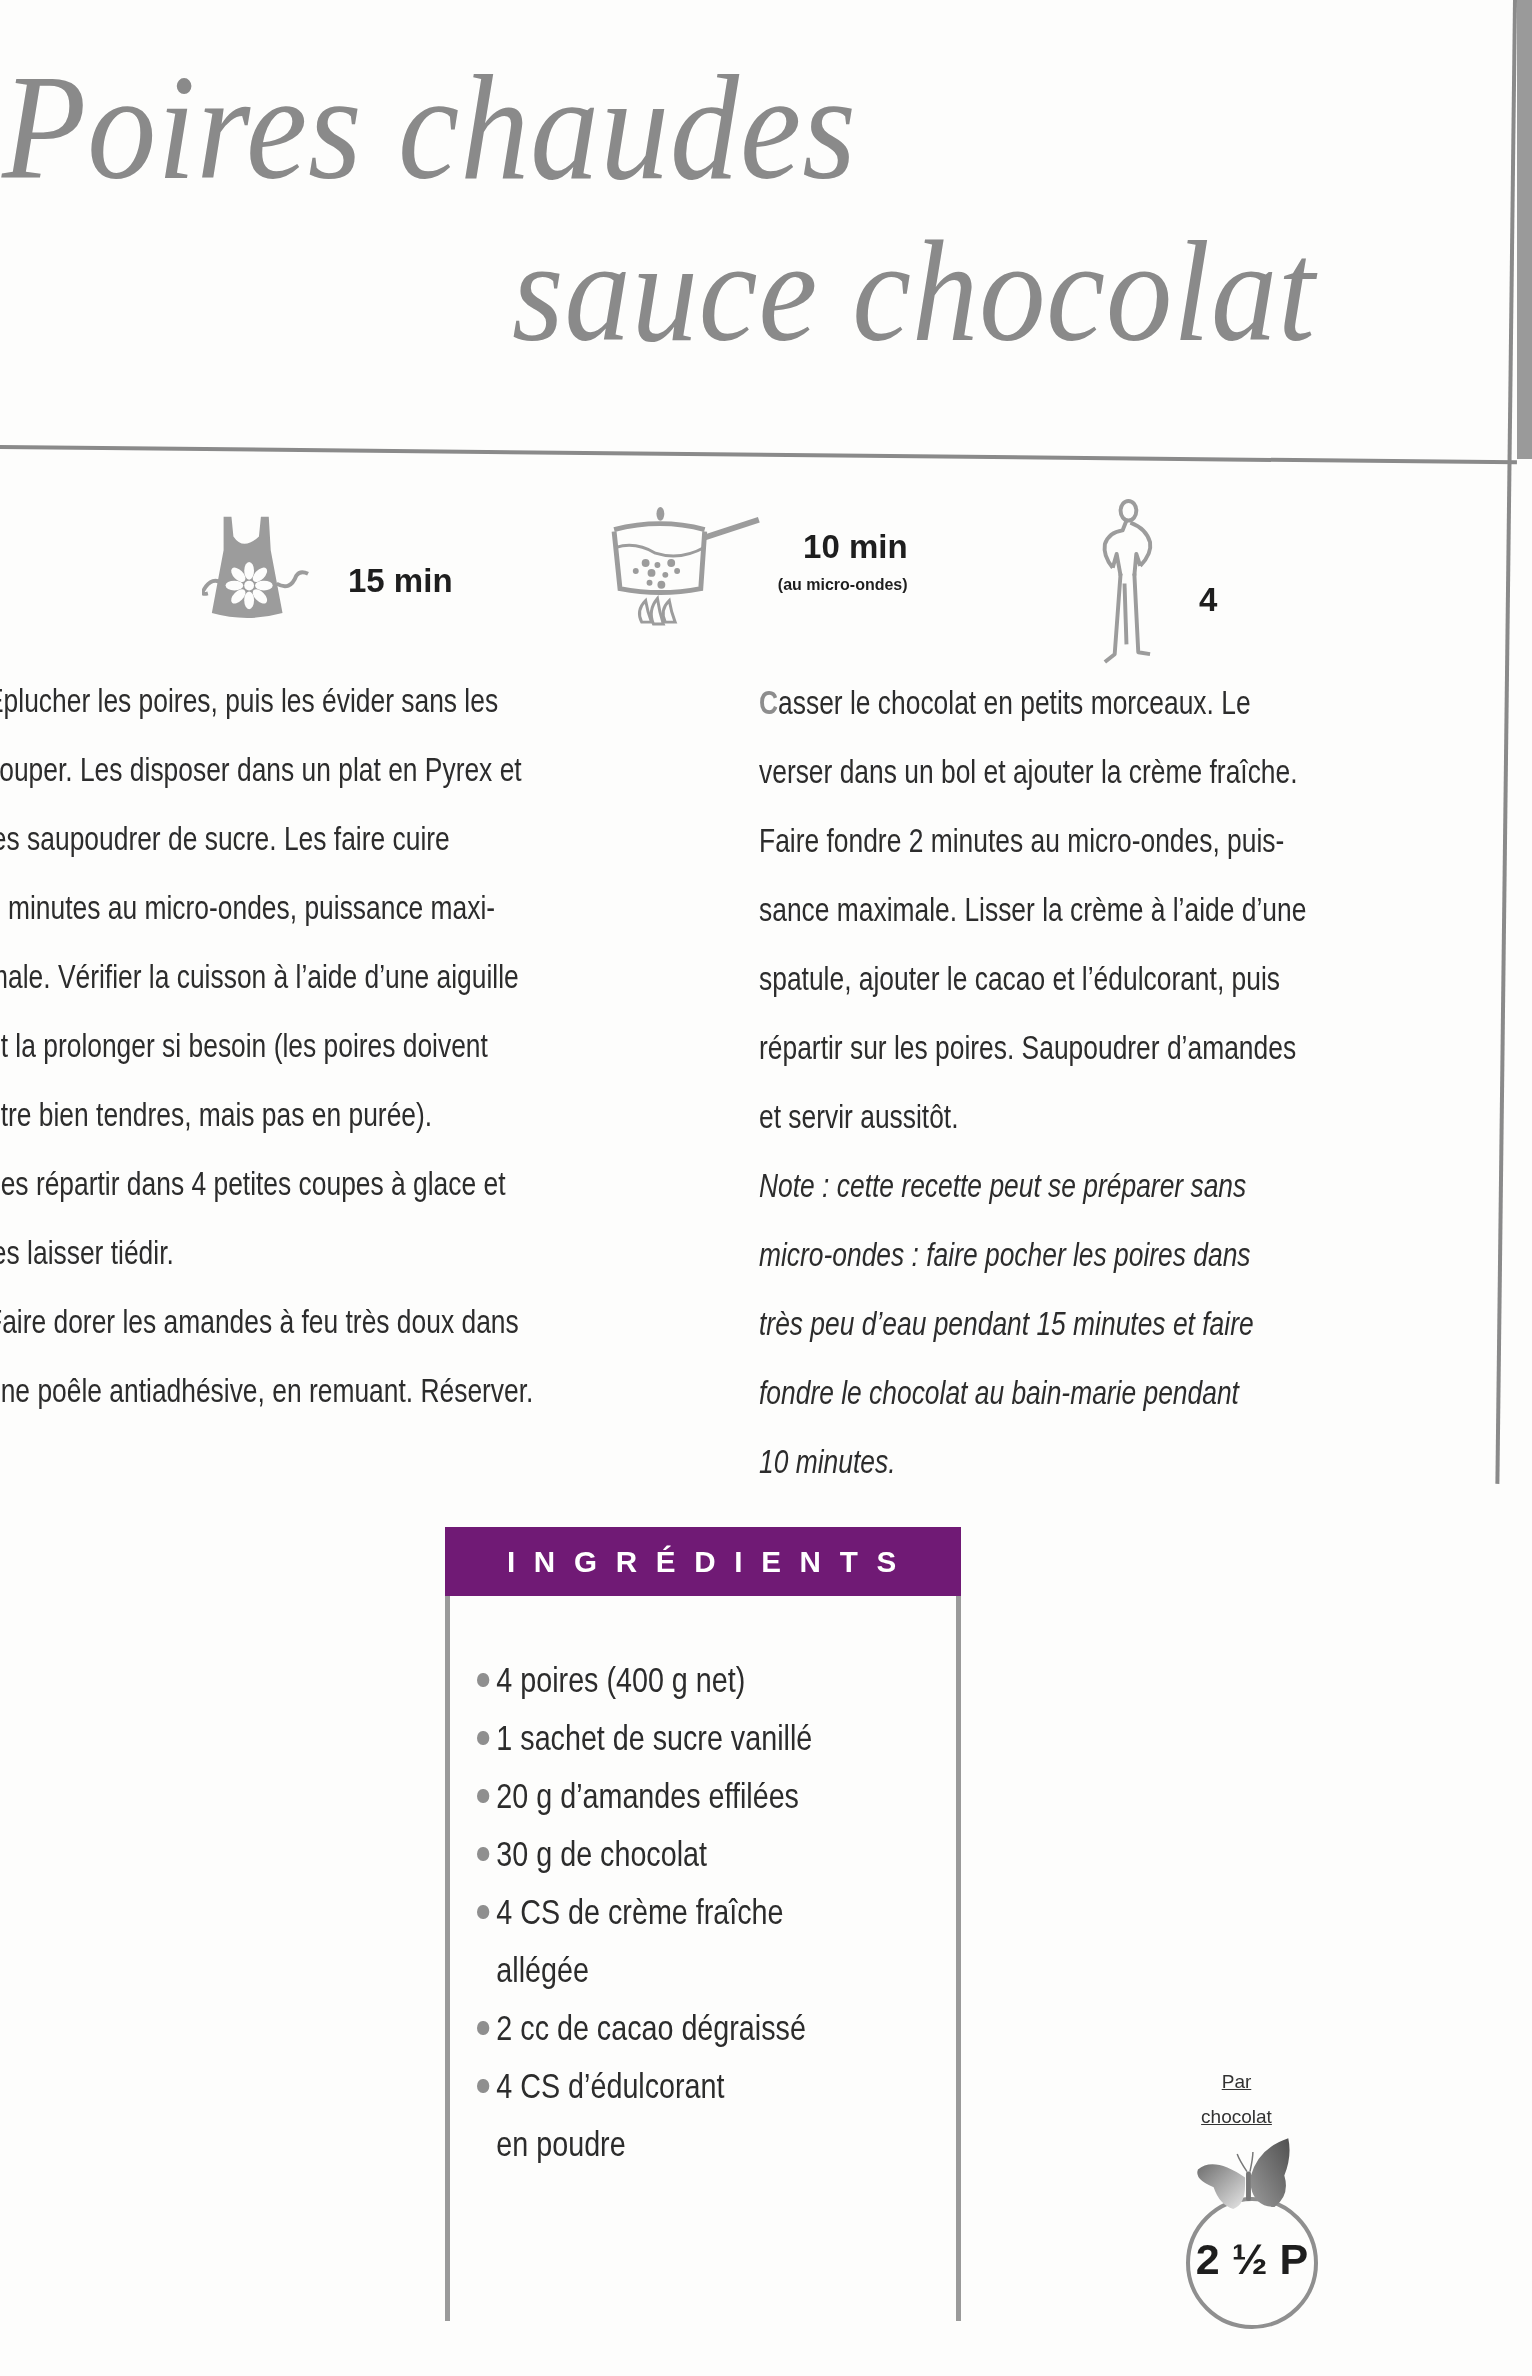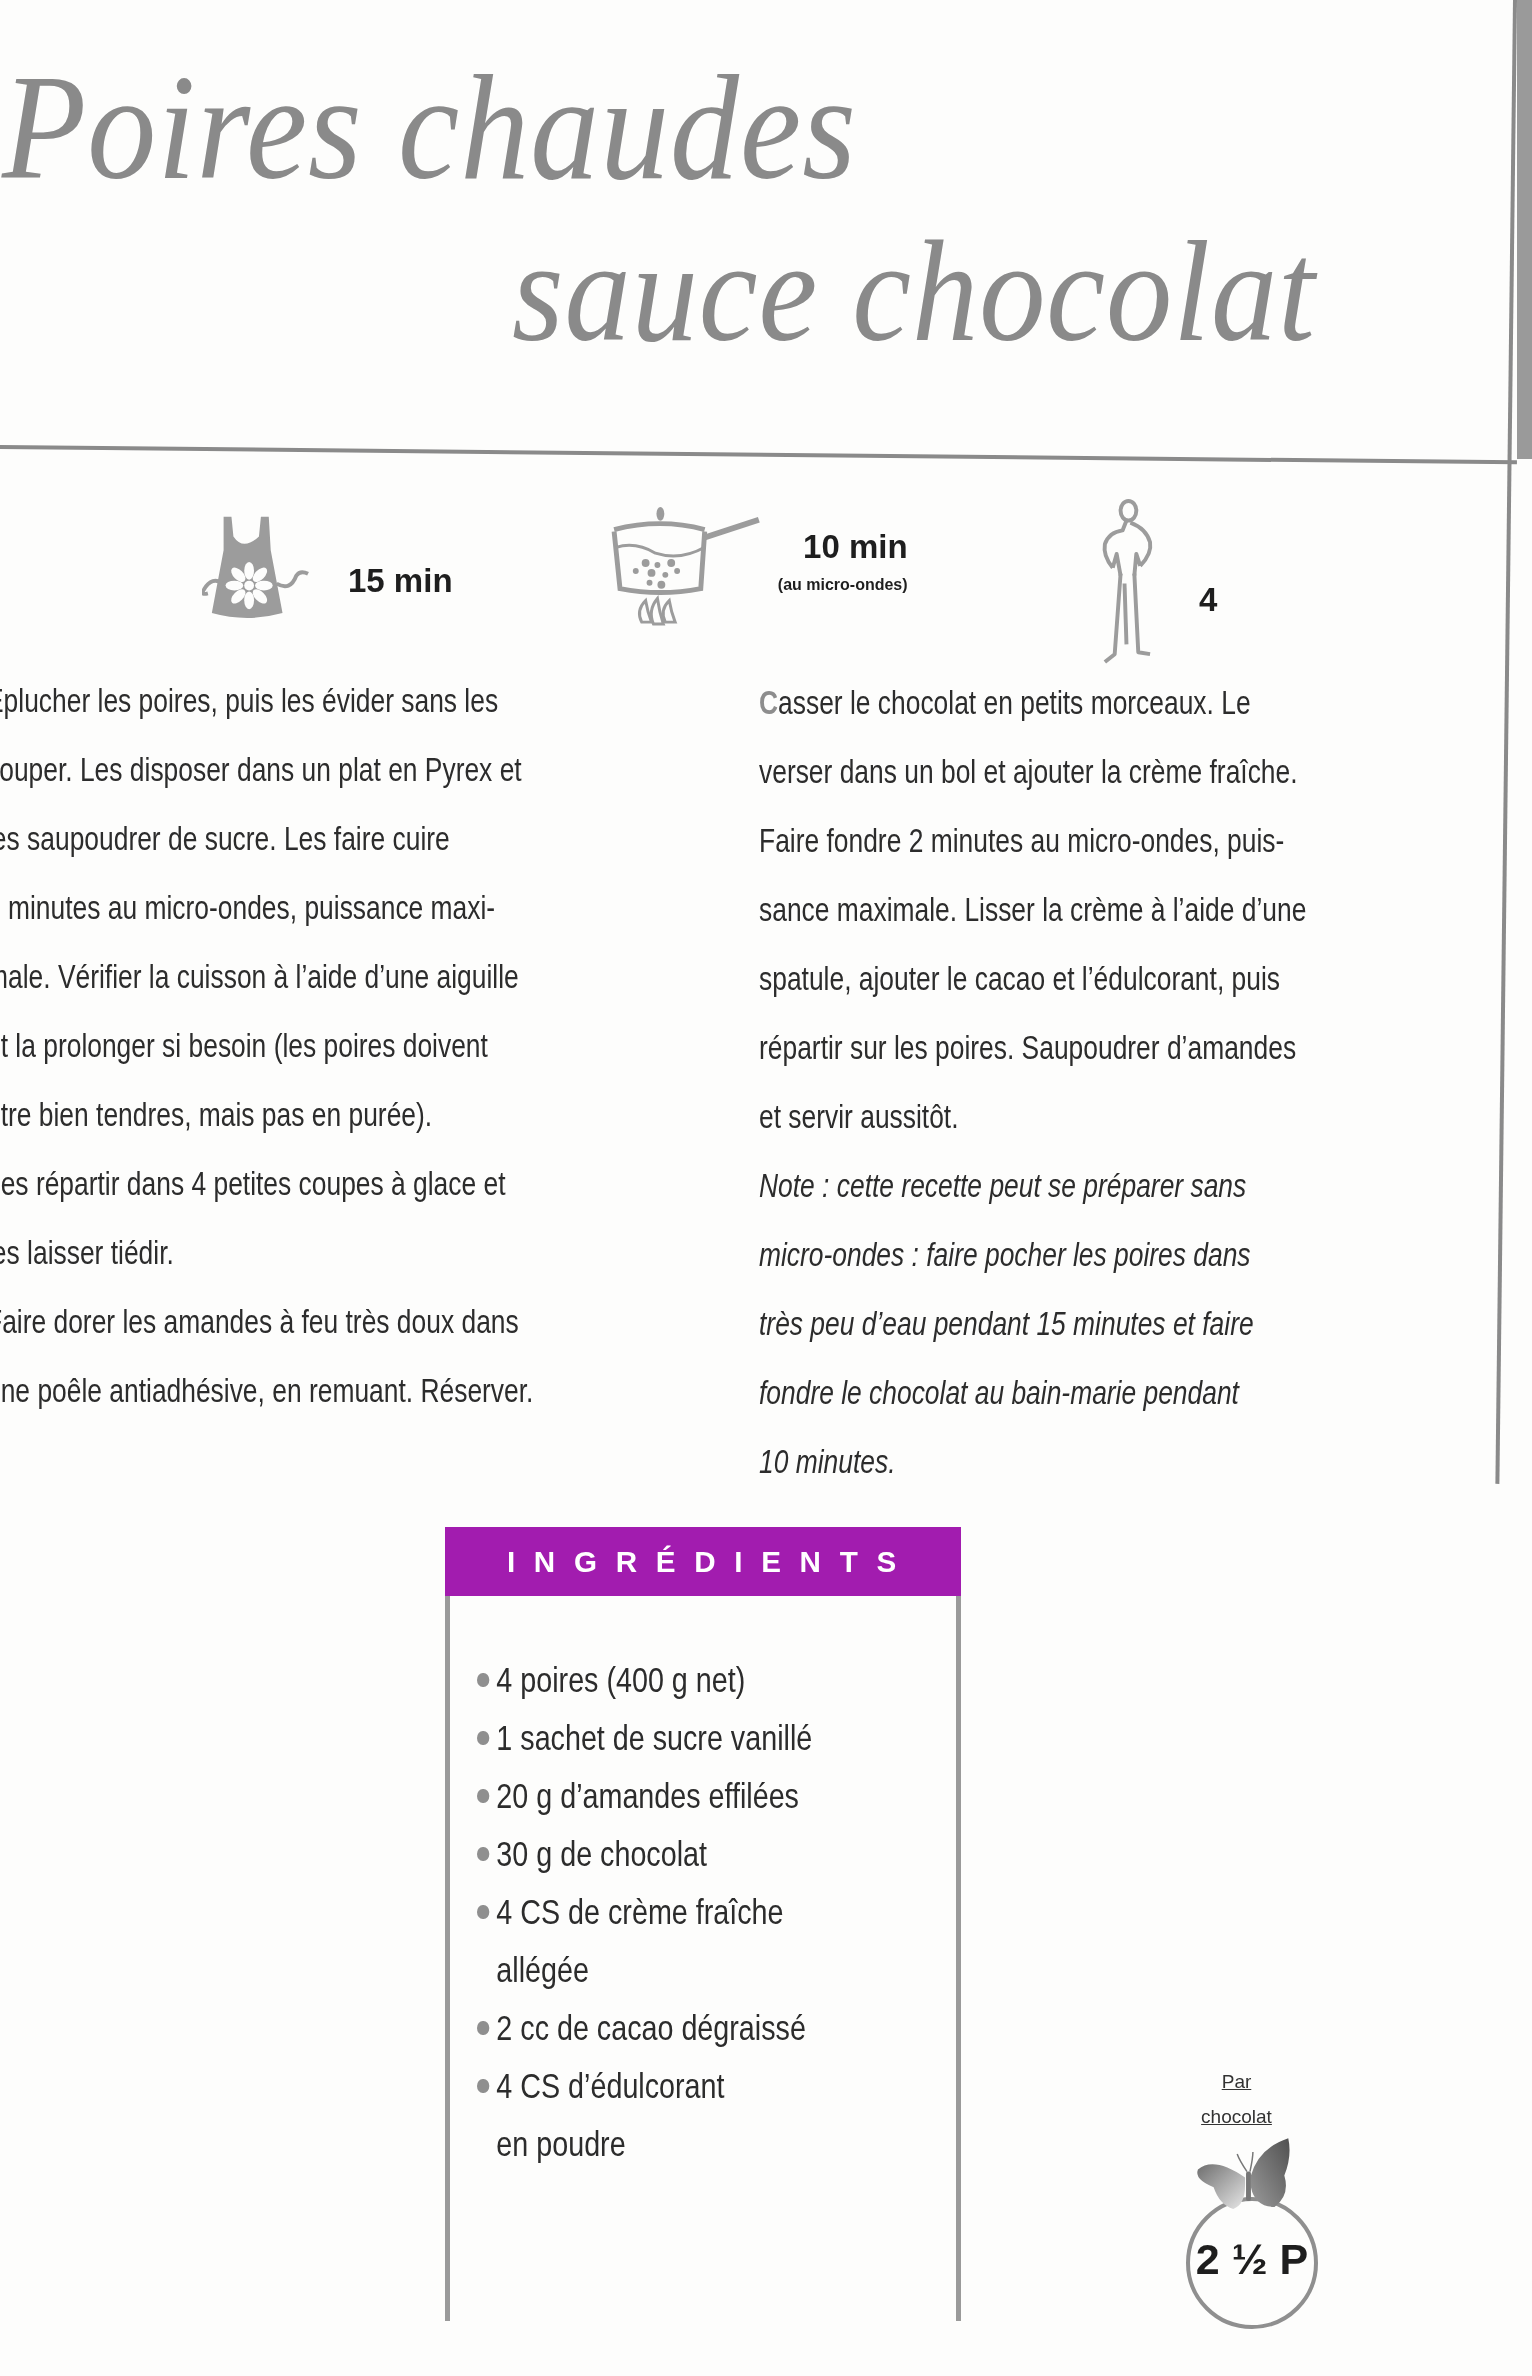--- a/index.html
+++ b/index.html
@@ -56,21 +56,21 @@
   .dropcap { color: #8d8d8d; font-weight: bold; }
   .note { font-style: italic; }
 
   
   .ingr-box {
     position: absolute; left: 445px; top: 1527px; width: 516px; height: 794px;
     border: 5.9px solid #9a9a9a; border-top: none; border-bottom: none; box-sizing: border-box;
   }
   .ingr-header {
     position: absolute; left: 445px; top: 1527px; width: 516px; height: 69px;
-    background: #a21caf; display: flex; align-items: center; justify-content: center;
+    background: #701a75; display: flex; align-items: center; justify-content: center;
   }
   .ingr-header span {
     color: #ffffff; font-weight: bold; font-size: 29.6px; letter-spacing: 18.7px;
     font-family: "Liberation Sans", sans-serif; margin-left: 15.8px;
   }
   .ingr-list {
     position: absolute; left: 477px; top: 1651px; margin: 0; padding: 0; list-style: none;
     font-family: "Liberation Sans Narrow", "Liberation Sans", sans-serif;
     font-size: 35px; line-height: 58px; color: #2c2c2c;
     transform: scaleX(0.82); transform-origin: left top;

